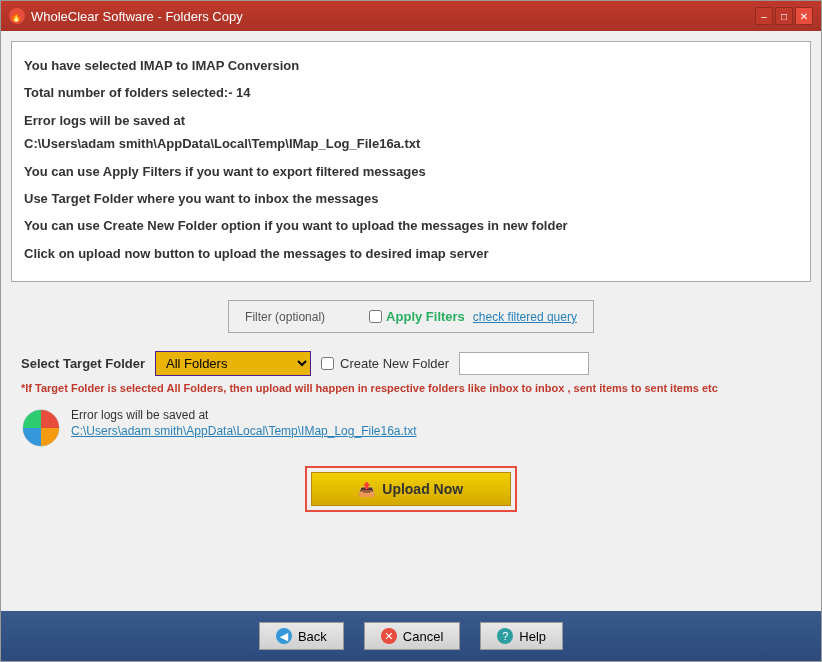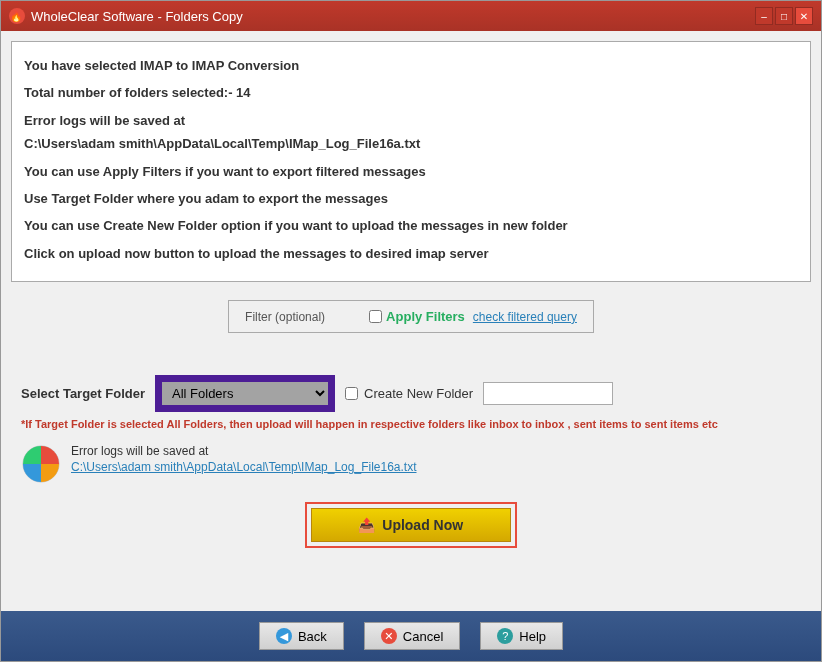--- a/index.html
+++ b/index.html
@@ -129,33 +129,32 @@
       display: flex;
       flex-direction: column;
       gap: 6px;
       padding: 10px 0 0 0;
     }
     .target-row {
       display: flex;
       align-items: center;
       gap: 10px;
       padding-left: 10px;
-      margin-top: 24px;
     }
     .target-label {
       font-weight: bold;
       color: #333;
       white-space: nowrap;
       min-width: 120px;
     }
     .target-select {
-      width: 180px;
+      width: 156px;
       padding: 3px 6px;
-      border: 7px solid #4c1d95;
-      background: #a3a3a3;
+      border: 1px solid #4c1d95;
+      background: #eab308;
       font-size: 13px;
     }
     .create-folder-label {
       display: flex;
       align-items: center;
       gap: 6px;
       color: #333;
     }
     .create-folder-input {
       width: 130px;
@@ -276,21 +275,21 @@
     </div>
   </div>
 
   <div class="content-area">
 
     <div class="info-box">
       <p>You have selected IMAP to IMAP Conversion</p>
       <p>Total number of folders selected:- 14</p>
       <p>Error logs will be saved at<br>C:\Users\adam smith\AppData\Local\Temp\IMap_Log_File16a.txt</p>
       <p>You can use Apply Filters if you want to export filtered messages</p>
-      <p>Use Target Folder where you adam to export the messages</p>
+      <p>Use Target Folder where you want to inbox the messages</p>
       <p>You can use Create New Folder option if you want to upload the messages in new folder</p>
       <p>Click on upload now button to upload the messages to desired imap server</p>
     </div>
 
     <div class="filter-section">
       <div class="filter-box">
         <span class="filter-label">Filter (optional)</span>
         <label class="filter-checkbox-label">
           <input type="checkbox" style="">
           <span class="apply-filters-text">Apply Filters</span>

